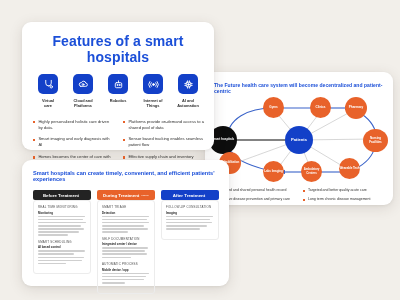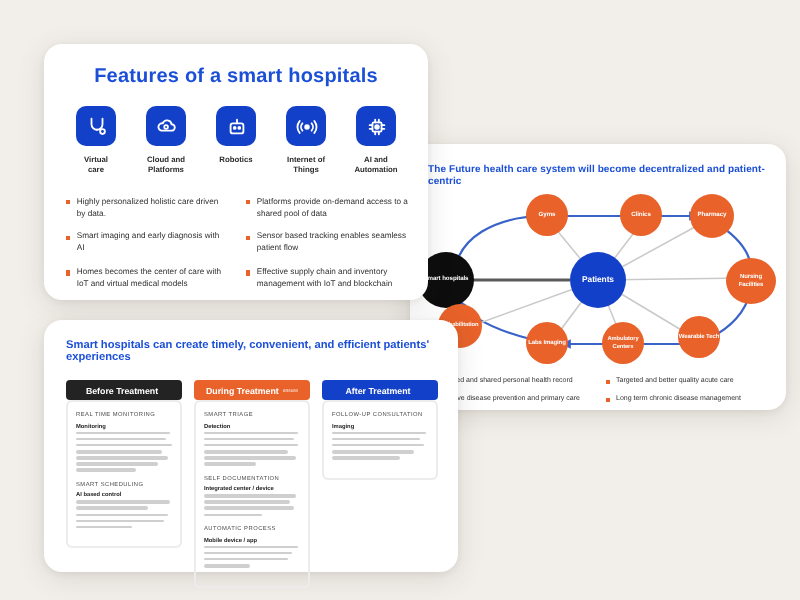--- a/index.html
+++ b/index.html
@@ -12,21 +12,21 @@
   .stage{position:relative;width:400px;height:300px;}
 
   .card{
     position:absolute;background:#ffffff;border-radius:9px;
     box-shadow:0 3px 14px rgba(60,50,40,.13), 0 1px 3px rgba(60,50,40,.07);
   }
 
   
   #card-features{left:22px;top:22px;width:192px;height:128px;}
   .feat-title{
-    text-align:center;color:#1b4fd8;font-weight:bold;font-size:10px;
+    text-align:center;color:#1b4fd8;font-weight:bold;font-size:14px;
     letter-spacing:.1px;padding-top:11px;
   }
   .feat-icons{display:flex;justify-content:space-between;padding:9px 11px 0 11px;}
   .feat-item{width:30px;display:flex;flex-direction:column;align-items:center;}
   .feat-sq{
     width:20px;height:20px;border-radius:5px;background:#1340c8;
     display:flex;align-items:center;justify-content:center;
   }
   .feat-sq svg{display:block;}
   .feat-lab{

